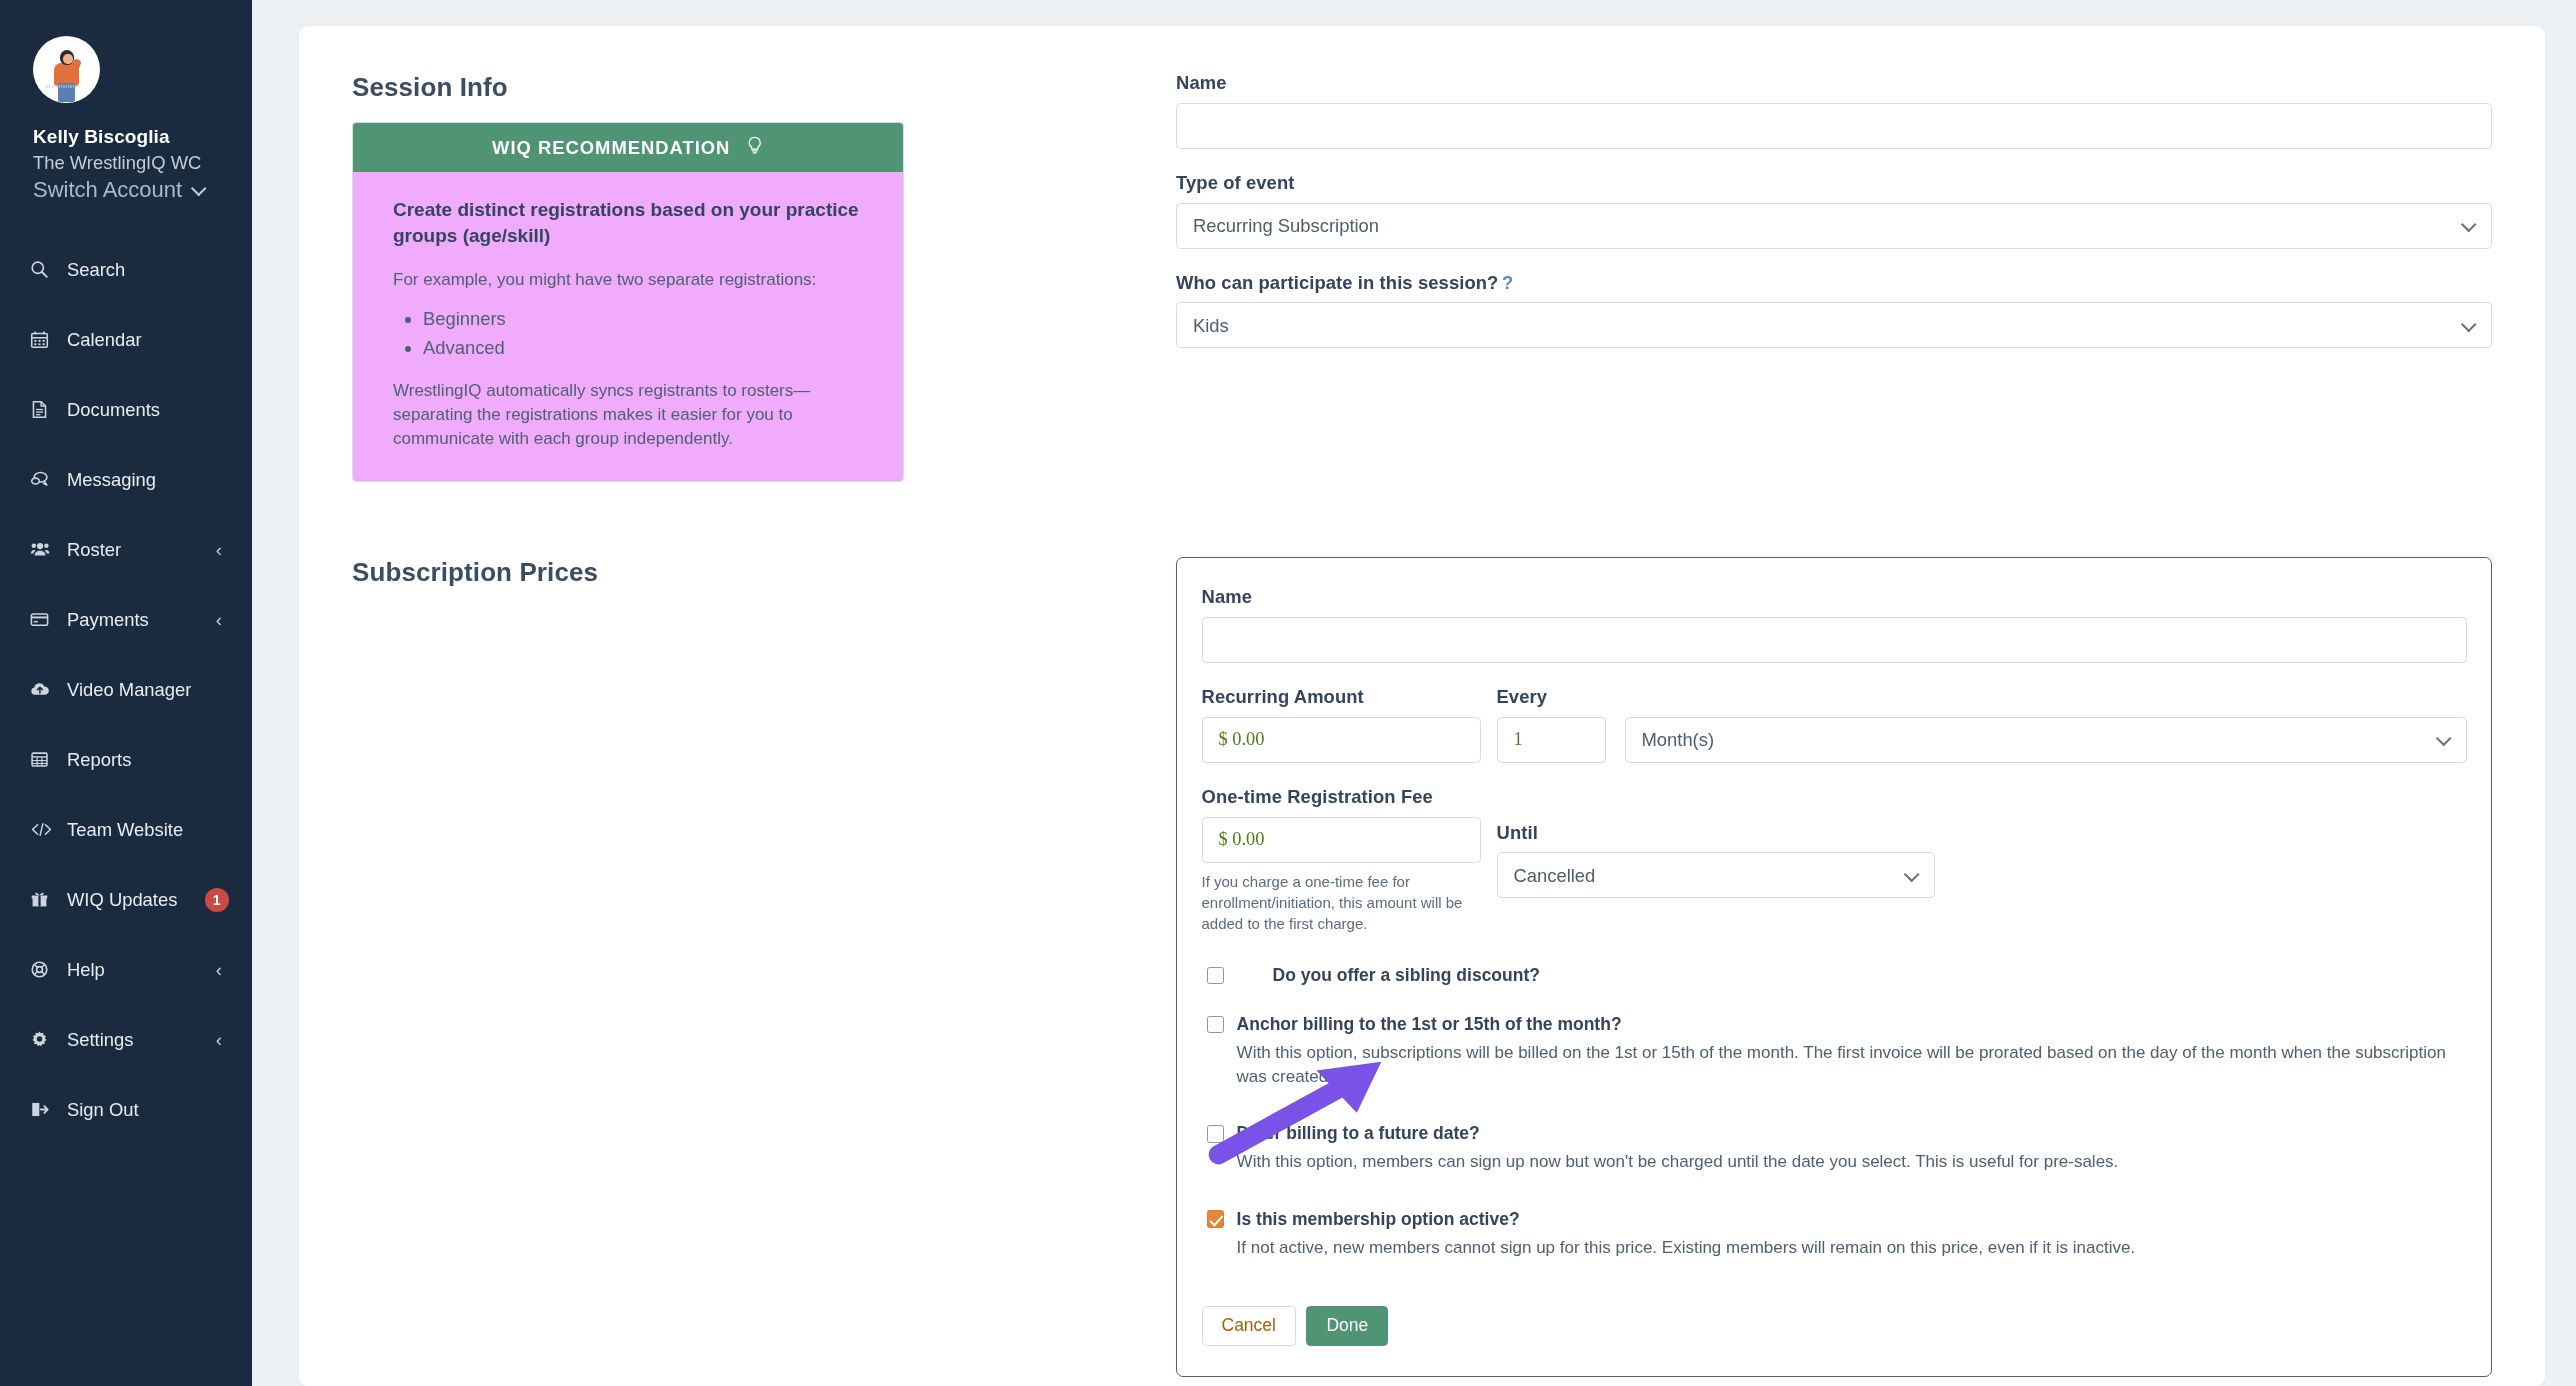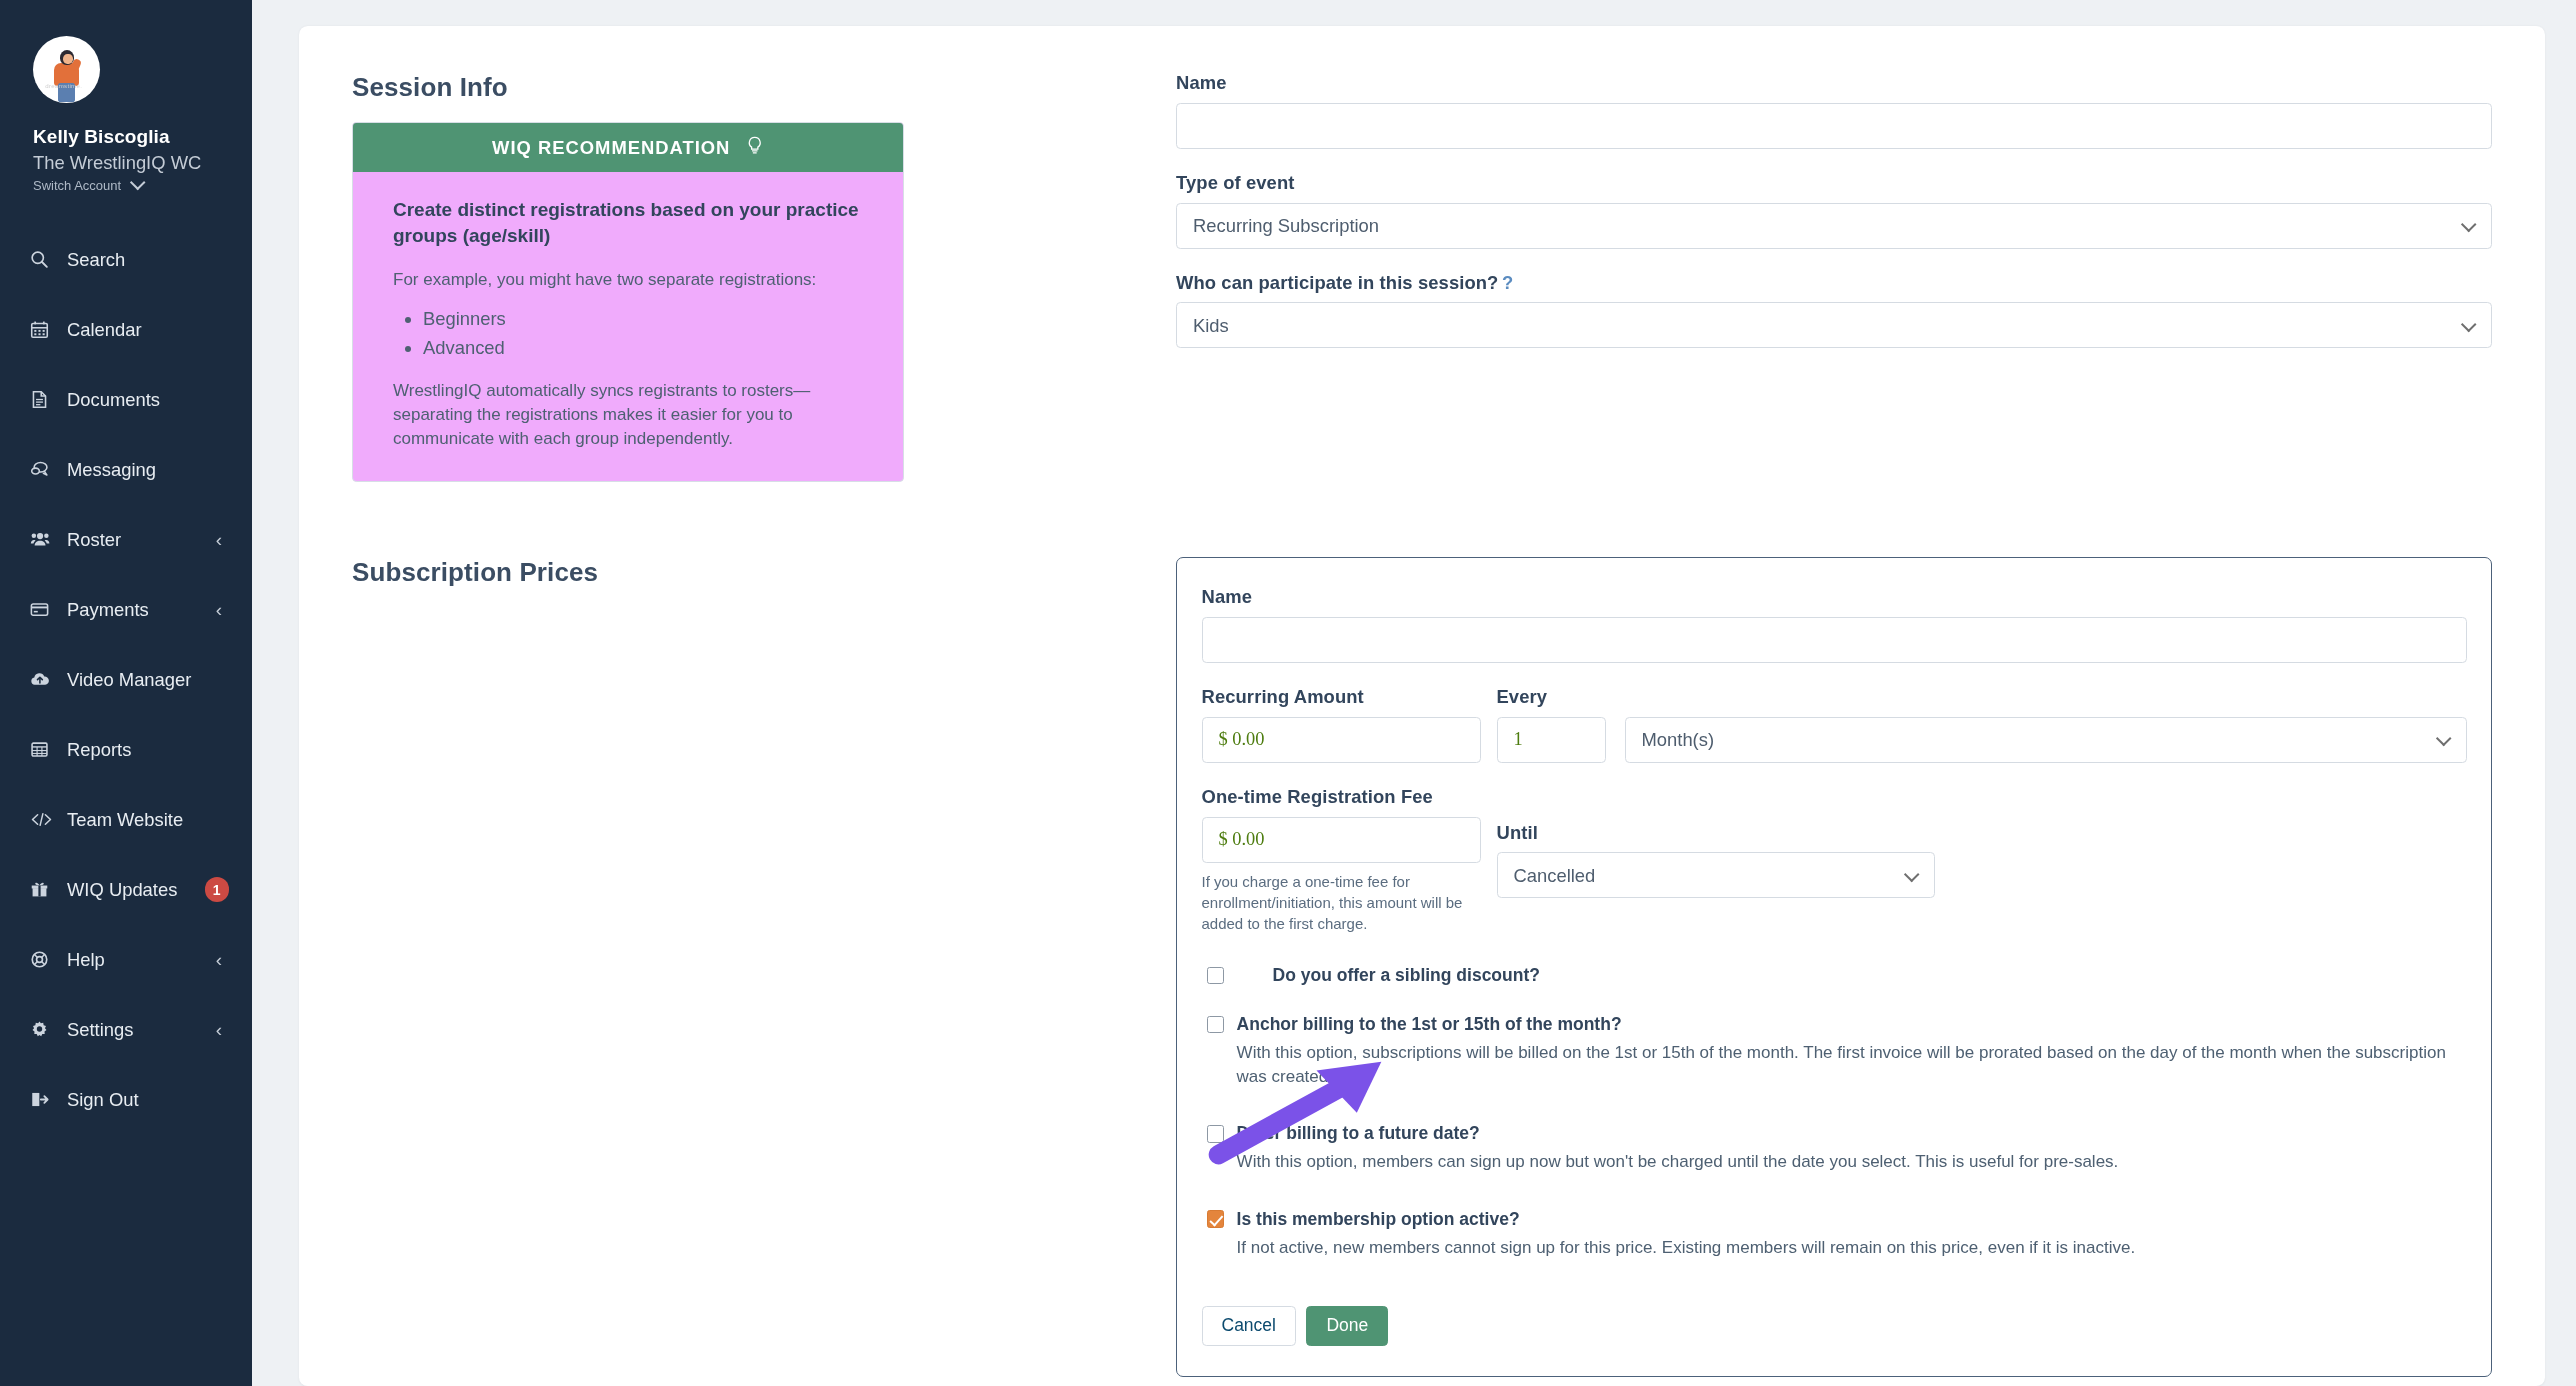--- a/index.html
+++ b/index.html
@@ -32,21 +32,21 @@
   .av-arm  { position:absolute; left:39px; top:23px; width:8px; height:12.3px; background:#e2703a; border-radius:4.4px; transform: rotate(22deg); }
   .av-txt  { position:absolute; left:12.3px; top:46px; font-size:6.1px; color:#cfcfcf; letter-spacing:0.3px; }
 
   .user-name {
     color: #ffffff; font-size: 19px; font-weight: bold;
     margin: 23px 0 0 33px; letter-spacing: 0.1px;
   }
   .user-org { color: #c4ccd6; font-size: 18.4px; font-weight: 400; margin: 4.4px 0 0 33px; }
   .switch-row {
     display: flex; align-items: center; gap: 10.5px;
-    margin: 3.5px 0 0 33px; color: #aeb9c6; font-size: 13px; cursor: pointer;
+    margin: 3.5px 0 0 33px; color: #aeb9c6; font-size: 22px; cursor: pointer;
   }
   .chev-dn { display:inline-block; width:11.4px; height:11.4px;
     border-right:2.6px solid #c4ccd6; border-bottom:2.6px solid #c4ccd6;
     transform: rotate(45deg); margin-bottom: 4.4px; }
 
   .nav { margin-top: 47px; }
   .nav-item {
     display: flex; align-items: center;
     height: 39px; padding: 0 23px 0 30px;
     color: #e8edf2; font-size: 18.4px; cursor: pointer;
@@ -156,21 +156,21 @@
   .chk-txt { flex:1 1 auto; }
   .chk-label { color:#32455c; font-size:17.5px; font-weight:bold; line-height:1.3; }
   .chk-desc { color:#4e6072; font-size:17px; line-height:1.42; margin-top:5.3px; max-width:1367px; }
 
   .btn-row { display:flex; gap: 10.5px; margin-top: 46px; }
   .btn {
     font-size:17.5px; padding: 0 19px; height:40px; border-radius:4.4px;
     font-family:"Liberation Sans", sans-serif; cursor:pointer;
     display:flex; align-items:center; justify-content:center;
   }
-  .btn-cancel { background:#fff; border:0.9px solid #d5dbe2; color:#0c4a6e; }
+  .btn-cancel { background:#fff; border:0.9px solid #d5dbe2; color:#a16207; }
   .btn-done { background:#4f9473; border:0.9px solid #4f9473; color:#fff; }
 
   
   .arrow-svg { position:absolute; left: 907px; top: 999px; pointer-events:none; }
 </style>
 </head>
 <body>
 
 <div class="app">
 

